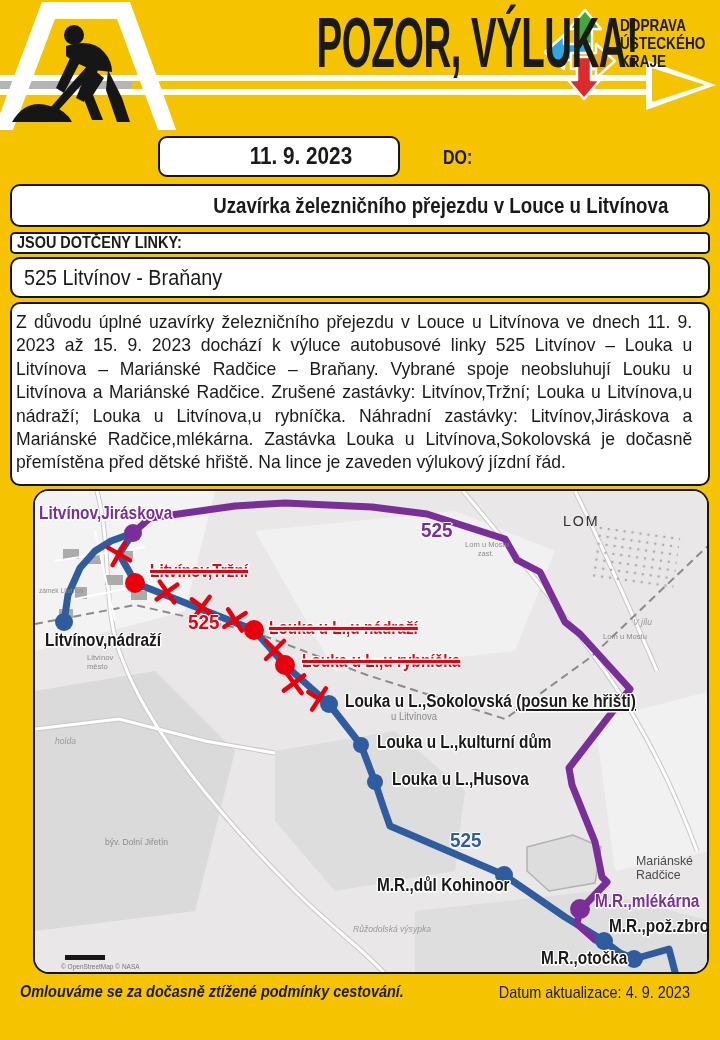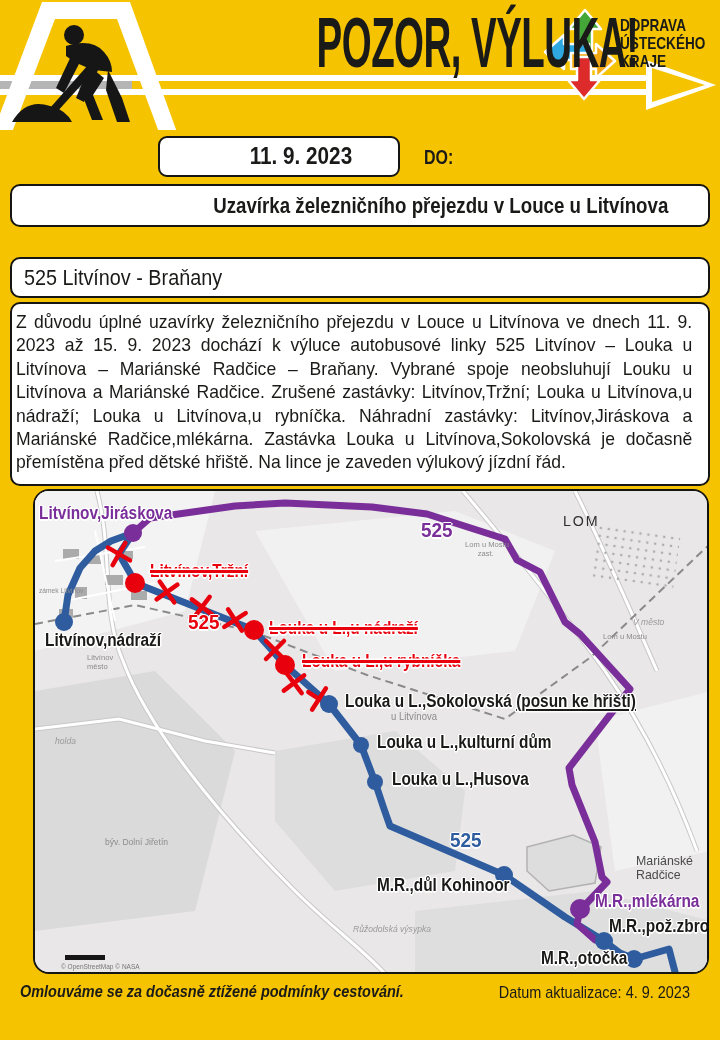--- a/index.html
+++ b/index.html
@@ -91,28 +91,31 @@
   </div>
   <div class="abs logo-text">
     <span>DOPRAVA</span>
     <span>ÚSTECKÉHO</span>
     <span>KRAJE</span>
   </div>
 
   <div class="wbox v-box" style="left:158px;top:136px;width:242px">
     <span>11. 9. 2023</span>
   </div>
-  <div class="abs v-label" style="left:424px">
+  <div class="abs v-label" style="left:443px">
     <span>DO:</span>
   </div>
 
   <div class="wbox event-box">
     <span>Uzavírka železničního přejezdu v Louce u Litvínova</span>
   </div>
 
+  <div class="wbox aff-bar">
+    <span>JSOU DOTČENY LINKY:</span>
+  </div>
   <div class="wbox aff-box">
     <span>525 Litvínov - Braňany</span>
   </div>
 
   <div class="wbox desc-box">
     <div class="desc-inner">Z důvodu úplné uzavírky železničního přejezdu v Louce u Litvínova ve dnech 11. 9. 2023 až 15. 9. 2023 dochází k výluce autobusové linky 525 Litvínov – Louka u Litvínova – Mariánské Radčice – Braňany. Vybrané spoje neobsluhují Louku u Litvínova a Mariánské Radčice. Zrušené zastávky: Litvínov,Tržní; Louka u Litvínova,u nádraží; Louka u Litvínova,u rybníčka. Náhradní zastávky: Litvínov,Jiráskova a Mariánské Radčice,mlékárna. Zastávka Louka u Litvínova,Sokolovská je dočasně přemístěna před dětské hřiště. Na lince je zaveden výlukový jízdní řád.</div>
   </div>
 
   <div class="wbox map-box">
 
@@ -206,21 +209,21 @@
       </svg>
 
     <div id="map-labels" class="map-layers" style="width:676px;height:485px">
         <div class="place-label" style="left: 528px; top: 22px; font-size: 15px; color: rgb(47, 47, 47); letter-spacing: 2px;">LOM</div>
         <div class="place-label" style="left: 601px; top: 363px; font-size: 13px; color: rgb(74, 74, 74);">Mariánské
 Radčice</div>
         <div class="place-label" style="left: 356px; top: 220px; font-size: 10px; color: rgb(140, 140, 140);">u Litvínova</div>
         <div class="place-label" style="left: 430px; top: 50px; font-size: 8px; color: rgb(140, 140, 140);">Lom u Mostu
       zast.</div>
         <div class="place-label" style="left: 568px; top: 142px; font-size: 8px; color: rgb(140, 140, 140);">Lom u Mostu</div>
-        <div class="place-label" style="left: 598px; top: 127px; font-size: 9px; color: rgb(154, 154, 154); font-style: italic;">V město</div>
+        <div class="place-label" style="left: 598px; top: 127px; font-size: 9px; color: rgb(154, 154, 154); font-style: italic;">V jílu</div>
         <div class="place-label" style="left: 20px; top: 246px; font-size: 9px; color: rgb(154, 154, 154); font-style: italic;">holda</div>
         <div class="place-label" style="left: 70px; top: 347px; font-size: 9px; color: rgb(140, 140, 140);">býv. Dolní Jiřetín</div>
         <div class="place-label" style="left: 318px; top: 434px; font-size: 9px; color: rgb(154, 154, 154); font-style: italic;">Růžodolská výsypka</div>
         <div class="place-label" style="left: 4px; top: 96px; font-size: 7px; color: rgb(140, 140, 140);">zámek Litvínov</div>
         <div class="place-label" style="left: 52px; top: 163px; font-size: 8px; color: rgb(140, 140, 140);">Litvínov
 město</div>
         <div class="route-number" style="left: 386px; top: 28px; color: rgb(122, 46, 153);">525</div>
         <div class="route-number" style="left: 153px; top: 120px; color: rgb(232, 0, 13);">525</div>
         <div class="route-number" style="left: 415px; top: 338px; color: rgb(46, 92, 158);">525</div>
         <div class="stop-label" style="left: 4px; top: 14px; color: rgb(122, 46, 153);"><span>Litvínov,Jiráskova</span></div>

